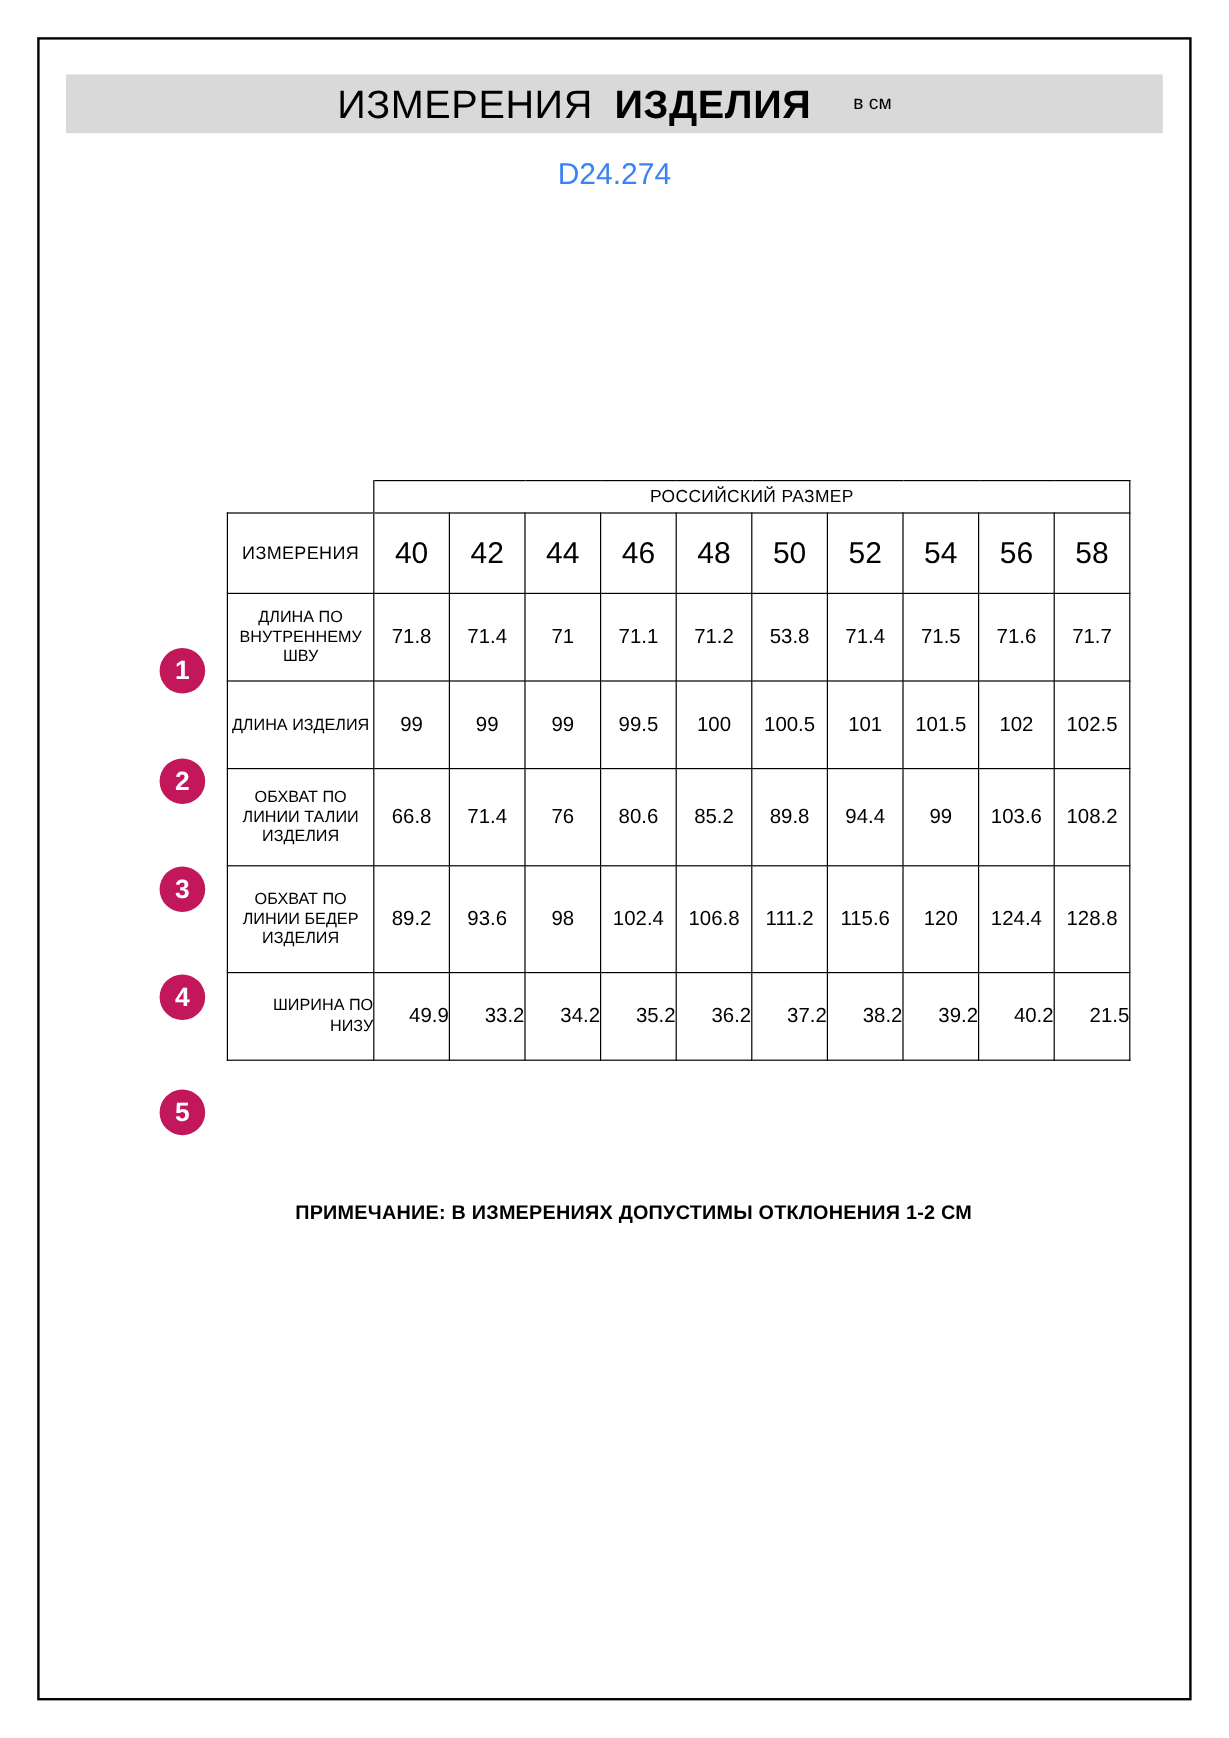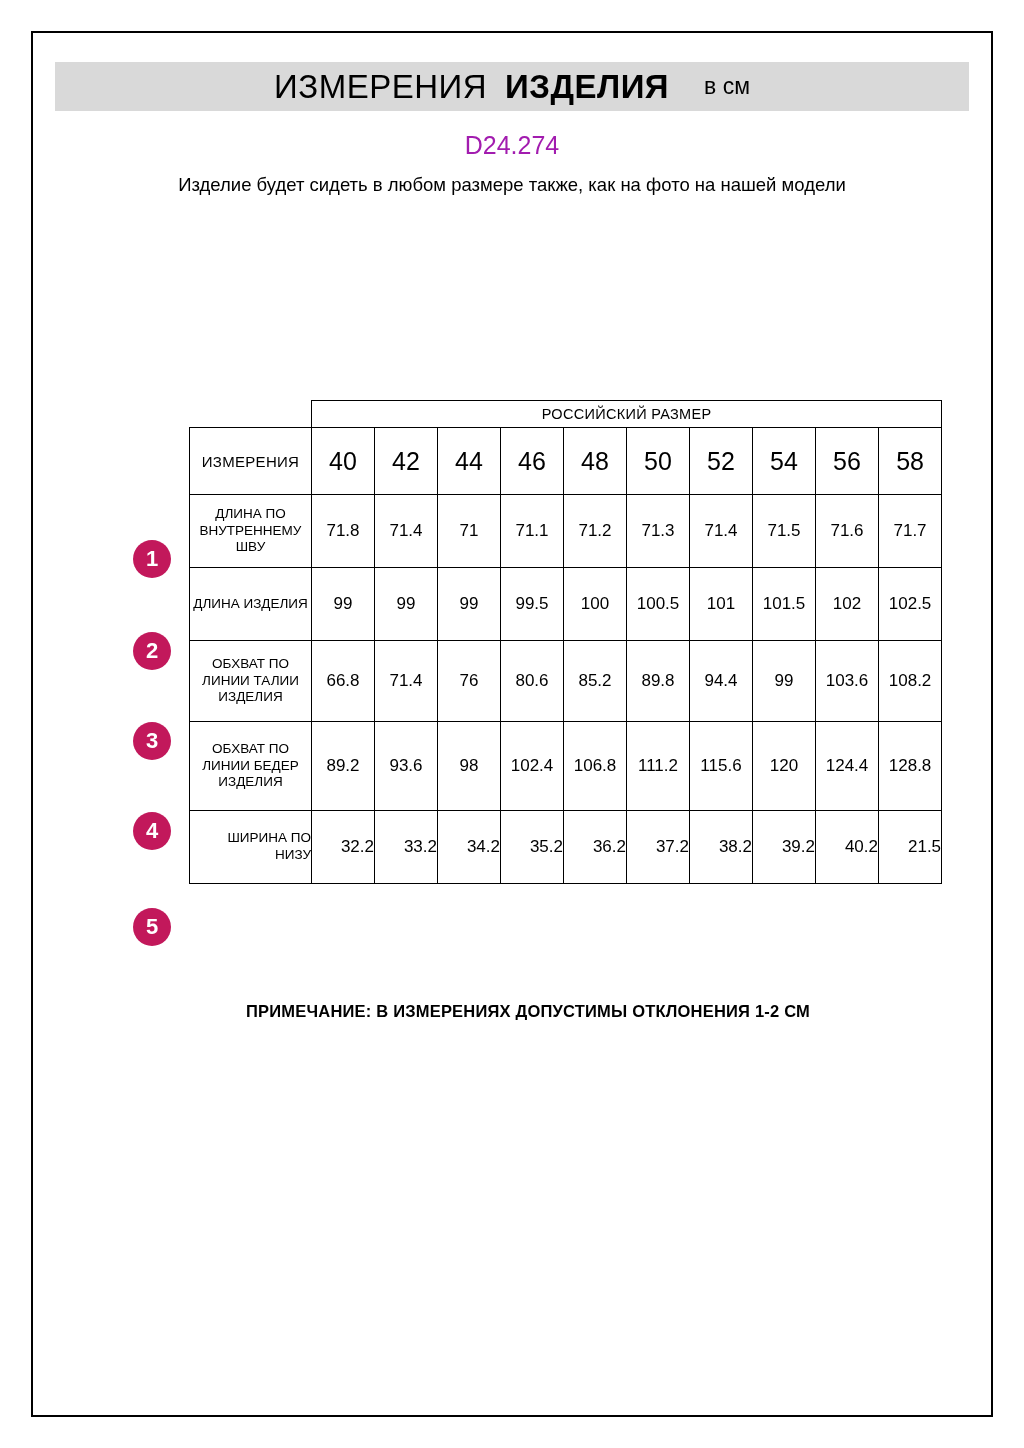--- a/index.html
+++ b/index.html
@@ -47,29 +47,29 @@
     letter-spacing: 0.5px;
     font-weight: 400;
   }
   .title-bold {
     font-size: 33px;
     font-weight: bold;
     margin-left: 18px;
     letter-spacing: 0.5px;
   }
   .title-unit {
-    font-size: 23px;
+    font-size: 16px;
     font-weight: 400;
     margin-left: 35px;
   }
   .code {
     text-align: center;
     font-size: 25px;
     margin-top: 20px;
-    color: #a21caf;
+    color: #3b82f6;
   }
   .subtitle {
     text-align: center;
     font-size: 18.5px;
     line-height: 1.45;
     margin: 12px auto 0 auto;
     width: 740px;
   }
   
   .table-wrap {
@@ -170,21 +170,20 @@
 
   <div class="content">
 
     <div class="title-band">
       <span class="title-light">ИЗМЕРЕНИЯ</span>
       <span class="title-bold">ИЗДЕЛИЯ</span>
       <span class="title-unit">в см</span>
     </div>
 
     <div class="code">D24.274</div>
-    <div class="subtitle">Изделие будет сидеть в любом размере также, как на фото на нашей модели</div>
 
     <div class="bullets">
       <div class="bullet" style="top:140px;">1</div>
       <div class="bullet" style="top:232px;">2</div>
       <div class="bullet" style="top:322px;">3</div>
       <div class="bullet" style="top:412px;">4</div>
       <div class="bullet" style="top:508px;">5</div>
     </div>
 
     <div class="table-wrap">
@@ -221,21 +220,21 @@
             <td class="hdr-size">58</td>
           </tr>
 
           <tr class="r1">
             <td class="row-label">ДЛИНА ПО ВНУТРЕННЕМУ ШВУ</td>
             <td class="row-val">71.8</td>
             <td class="row-val">71.4</td>
             <td class="row-val">71</td>
             <td class="row-val">71.1</td>
             <td class="row-val">71.2</td>
-            <td class="row-val">71.3</td>
+            <td class="row-val">53.8</td>
             <td class="row-val">71.4</td>
             <td class="row-val">71.5</td>
             <td class="row-val">71.6</td>
             <td class="row-val">71.7</td>
           </tr>
 
           <tr class="r2">
             <td class="row-label">ДЛИНА ИЗДЕЛИЯ</td>
             <td class="row-val">99</td>
             <td class="row-val">99</td>
@@ -272,21 +271,21 @@
             <td class="row-val">106.8</td>
             <td class="row-val">111.2</td>
             <td class="row-val">115.6</td>
             <td class="row-val">120</td>
             <td class="row-val">124.4</td>
             <td class="row-val">128.8</td>
           </tr>
 
           <tr class="r5">
             <td class="row-label">ШИРИНА ПО НИЗУ</td>
-            <td class="row-val">32.2</td>
+            <td class="row-val">49.9</td>
             <td class="row-val">33.2</td>
             <td class="row-val">34.2</td>
             <td class="row-val">35.2</td>
             <td class="row-val">36.2</td>
             <td class="row-val">37.2</td>
             <td class="row-val">38.2</td>
             <td class="row-val">39.2</td>
             <td class="row-val">40.2</td>
             <td class="row-val">21.5</td>
           </tr>

